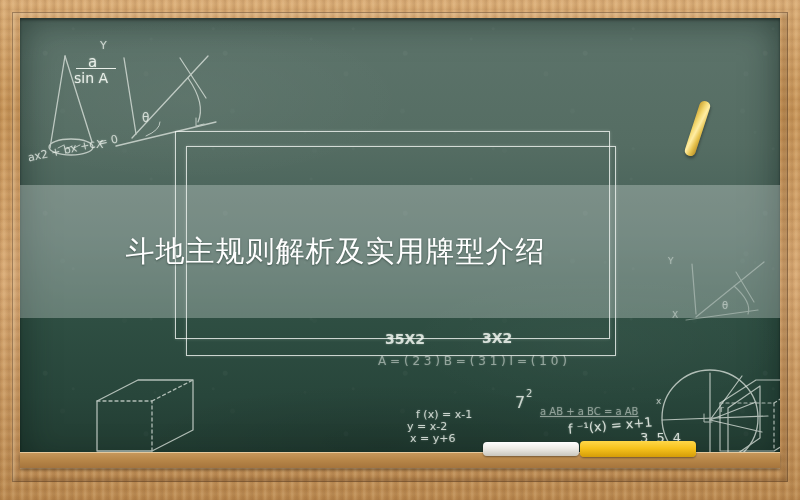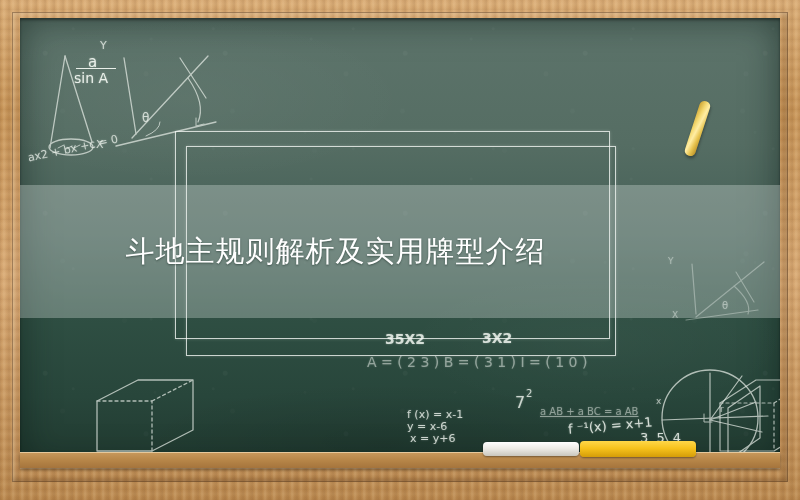--- a/index.html
+++ b/index.html
@@ -290,22 +290,22 @@
       </svg>
 
       <span class="chalk-txt" style="left:68px;top:35px;font-size:15px;">a</span>
       <span class="chalk-txt" style="left:56px;top:50px;width:40px;border-top:1px solid #e9efe9;"></span>
       <span class="chalk-txt" style="left:54px;top:52px;font-size:14px;">sin A</span>
       <span class="chalk-txt" style="left:80px;top:21px;font-size:11px;opacity:.8;">Y</span>
       <span class="chalk-txt" style="left:76px;top:120px;font-size:11px;opacity:.8;">X</span>
       <span class="chalk-txt" style="left:122px;top:93px;font-size:12px;opacity:.85;">θ</span>
       <span class="chalk-txt" style="left:7px;top:124px;font-size:11px;opacity:.8;transform:rotate(-12deg);">ax2 + bx +c = 0</span>
 
-      <span class="chalk-txt" style="left:387px;top:390px;font-size:11px;opacity:.85;">f (x)  =  x-1</span>
-      <span class="chalk-txt" style="left:387px;top:402px;font-size:11px;opacity:.85;">y  =  x-6</span>
+      <span class="chalk-txt" style="left:396px;top:390px;font-size:11px;opacity:.85;">f (x)  =  x-1</span>
+      <span class="chalk-txt" style="left:387px;top:402px;font-size:11px;opacity:.85;">y  =  x-2</span>
       <span class="chalk-txt" style="left:390px;top:414px;font-size:11px;opacity:.85;">x  =  y+6</span>
       <span class="chalk-txt" style="left:495px;top:375px;font-size:16px;opacity:.85;">7</span>
       <span class="chalk-txt" style="left:506px;top:370px;font-size:10px;opacity:.85;">2</span>
       <span class="chalk-txt" style="left:347px;top:449px;font-size:15px;opacity:.85;">8</span>
       <span class="chalk-txt" style="left:358px;top:444px;font-size:10px;opacity:.85;">2</span>
       <span class="chalk-txt" style="left:272px;top:437px;font-size:11px;opacity:.85;">a</span>
       <span class="chalk-txt" style="left:266px;top:448px;width:24px;border-top:1px solid #e9efe9;opacity:.8;"></span>
       <span class="chalk-txt" style="left:264px;top:449px;font-size:11px;opacity:.85;">sin A</span>
       <span class="chalk-txt" style="left:464px;top:437px;font-size:11px;opacity:.85;">a</span>
       <span class="chalk-txt" style="left:458px;top:448px;width:24px;border-top:1px solid #e9efe9;opacity:.8;"></span>
@@ -314,21 +314,21 @@
       <span class="chalk-txt" style="left:548px;top:400px;font-size:13px;opacity:.9;transform:rotate(-5deg);">f ⁻¹(x)  =  x+1</span>
       <span class="chalk-txt" style="left:620px;top:412px;font-size:13px;opacity:.9;letter-spacing:2px;">3 5 4</span>
       <span class="chalk-txt" style="left:620px;top:426px;font-size:13px;opacity:.9;letter-spacing:2px;">2 7 9</span>
       <span class="chalk-txt" style="left:616px;top:438px;width:42px;border-top:1px solid #e9efe9;opacity:.85;"></span>
       <span class="chalk-txt" style="left:618px;top:439px;font-size:13px;opacity:.9;letter-spacing:2px;">6 3 7</span>
       <span class="chalk-txt" style="left:525px;top:434px;font-size:9px;opacity:.7;">a log  (bc)</span>
       <span class="chalk-txt" style="left:520px;top:388px;font-size:10px;opacity:.55;text-decoration:underline;">a AB + a BC = a AB</span>
 
       <span class="chalk-txt" style="left:355px;top:313px;font-size:14px;font-weight:bold;opacity:.9;margin-left:10px;">35X2</span>
       <span class="chalk-txt" style="left:462px;top:312px;font-size:14px;font-weight:bold;opacity:.9;">3X2</span>
-      <span class="chalk-txt" style="left:347px;top:336px;font-size:14px;opacity:.55;">A = ( 2 3 )   B = ( 3 1 )   I = ( 1 0 )</span>
+      <span class="chalk-txt" style="left:358px;top:336px;font-size:12px;opacity:.55;">A = ( 2 3 )   B = ( 3 1 )   I = ( 1 0 )</span>
       <span class="chalk-txt" style="left:648px;top:238px;font-size:9px;opacity:.5;">Y</span>
       <span class="chalk-txt" style="left:652px;top:292px;font-size:9px;opacity:.5;">X</span>
       <span class="chalk-txt" style="left:702px;top:282px;font-size:10px;opacity:.55;">θ</span>
       <span class="chalk-txt" style="left:636px;top:378px;font-size:9px;opacity:.7;">x</span>
       <span class="chalk-txt" style="left:700px;top:386px;font-size:9px;opacity:.7;">r</span>
     </div>
 
     <div class="deco-rect" id="deco-rect-outer"></div>
     <div class="deco-rect" id="deco-rect-inner"></div>
 

